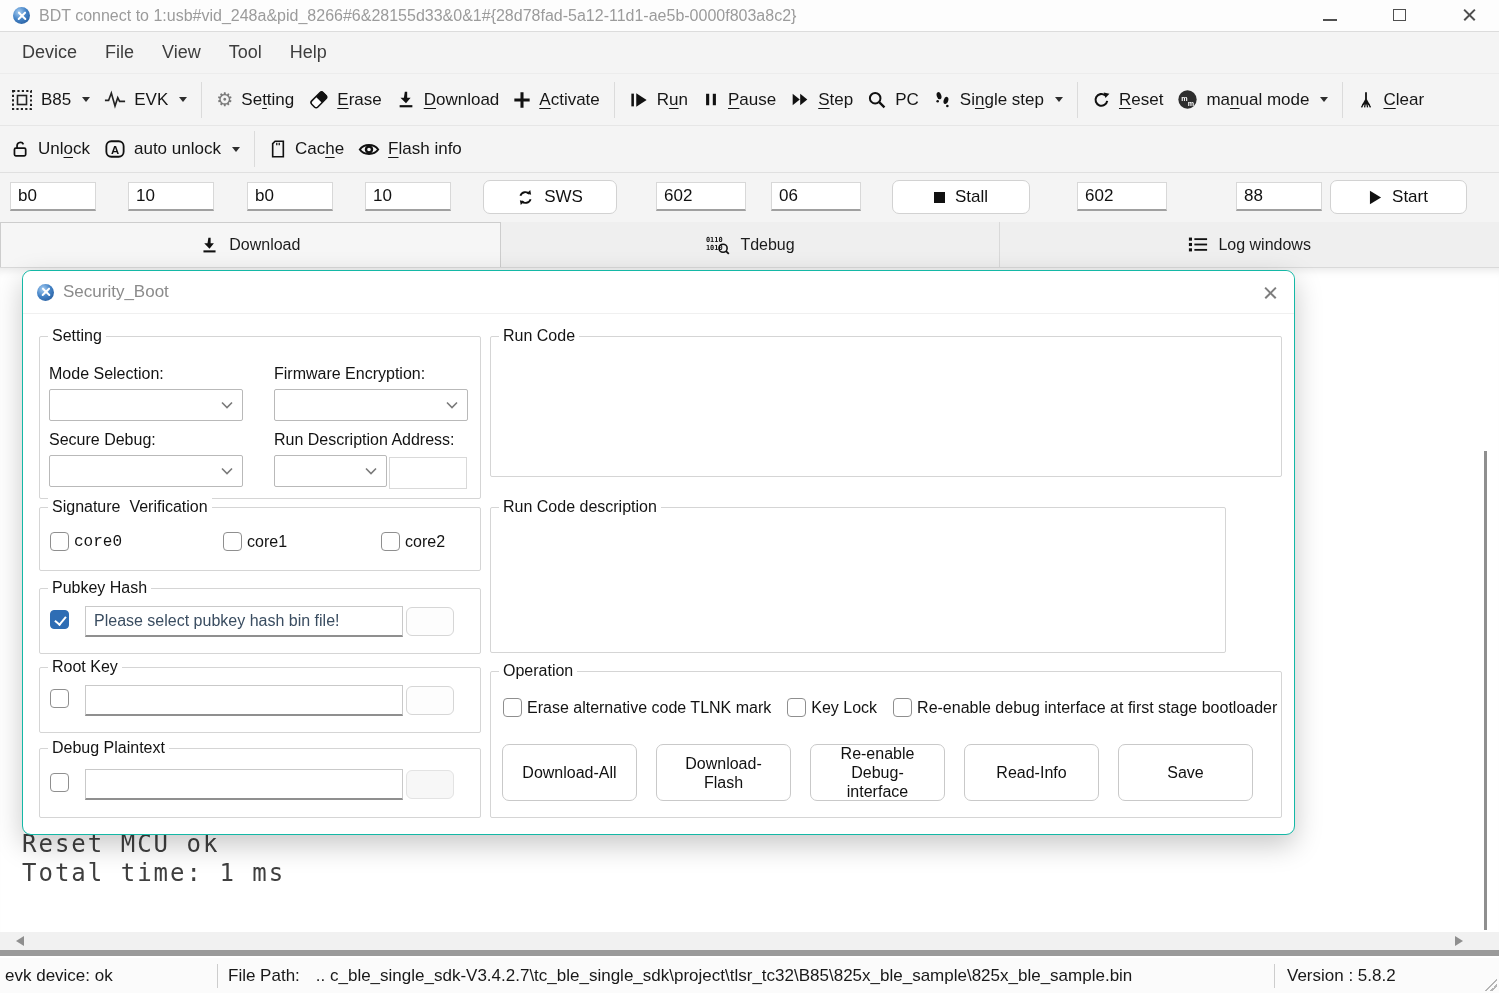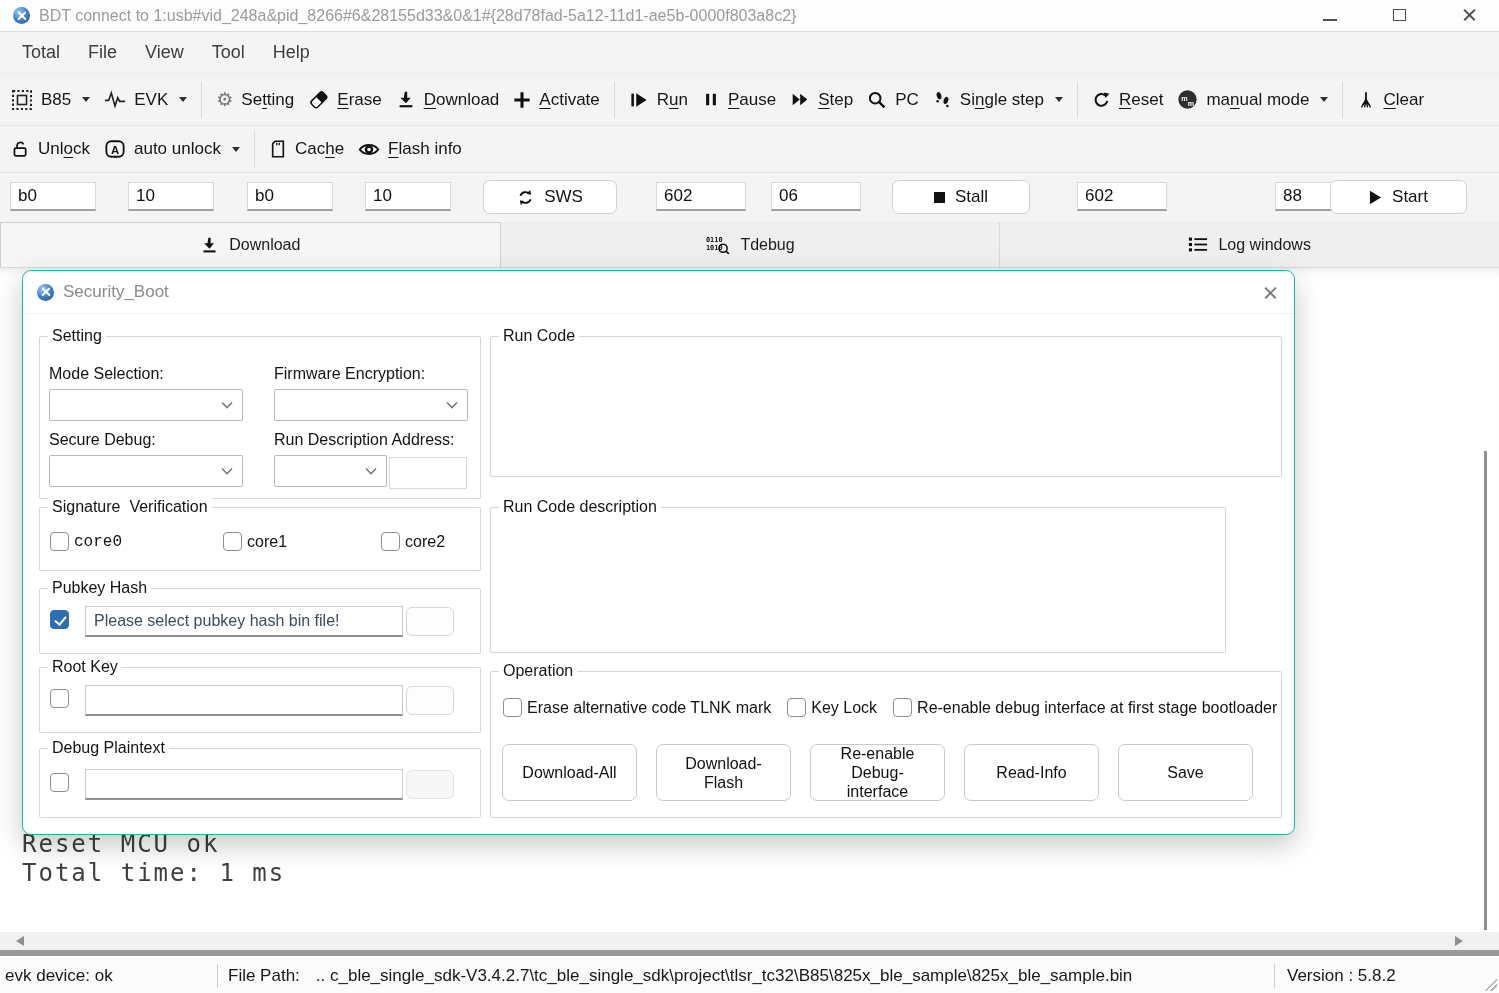--- a/index.html
+++ b/index.html
@@ -121,21 +121,21 @@
   <span class="app-icon"></span>
   <span class="title-text">BDT connect to 1:usb#vid_248a&amp;pid_8266#6&amp;28155d33&amp;0&amp;1#{28d78fad-5a12-11d1-ae5b-0000f803a8c2}</span>
   <div class="win-controls">
     <span><span class="min-icon"></span></span>
     <span><span class="max-icon"></span></span>
     <span><span class="x-icon"></span></span>
   </div>
 </div>
 
 <div class="menubar">
-  <span class="menu-item">Total</span>
+  <span class="menu-item">Device</span>
   <span class="menu-item">File</span>
   <span class="menu-item">View</span>
   <span class="menu-item">Tool</span>
   <span class="menu-item">Help</span>
 </div>
 
 <div class="toolbar" id="toolbar-main">
   <div class="tb-btn">
     <svg width="22" height="22" viewBox="0 0 22 22">
       <rect x="2" y="2" width="18" height="18" fill="none" stroke="#222" stroke-width="2" stroke-dasharray="2.2 2.2"></rect>
@@ -294,21 +294,21 @@
     </svg>
     <span>SWS</span>
   </div>
   <input class="qfield" style="left: 656px; width: 74px;" value="602">
   <input class="qfield" style="left: 771px; width: 74px;" value="06">
   <div class="qbtn" style="left:892px;width:138px;">
     <span class="stall-square"></span>
     <span>Stall</span>
   </div>
   <input class="qfield" style="left: 1077px; width: 74px;" value="602">
-  <input class="qfield" style="left: 1275px; width: 70px;" value="88">
+  <input class="qfield" style="left: 1236px; width: 70px;" value="88">
   <div class="qbtn" style="left:1330px;width:137px;">
     <svg width="13" height="15" viewBox="0 0 14 16">
       <polygon points="1,0.8 13,8 1,15.2" fill="#111"></polygon>
     </svg>
     <span>Start</span>
   </div>
 </div>
 
 <div class="tabrow">
   <div class="tab active">

